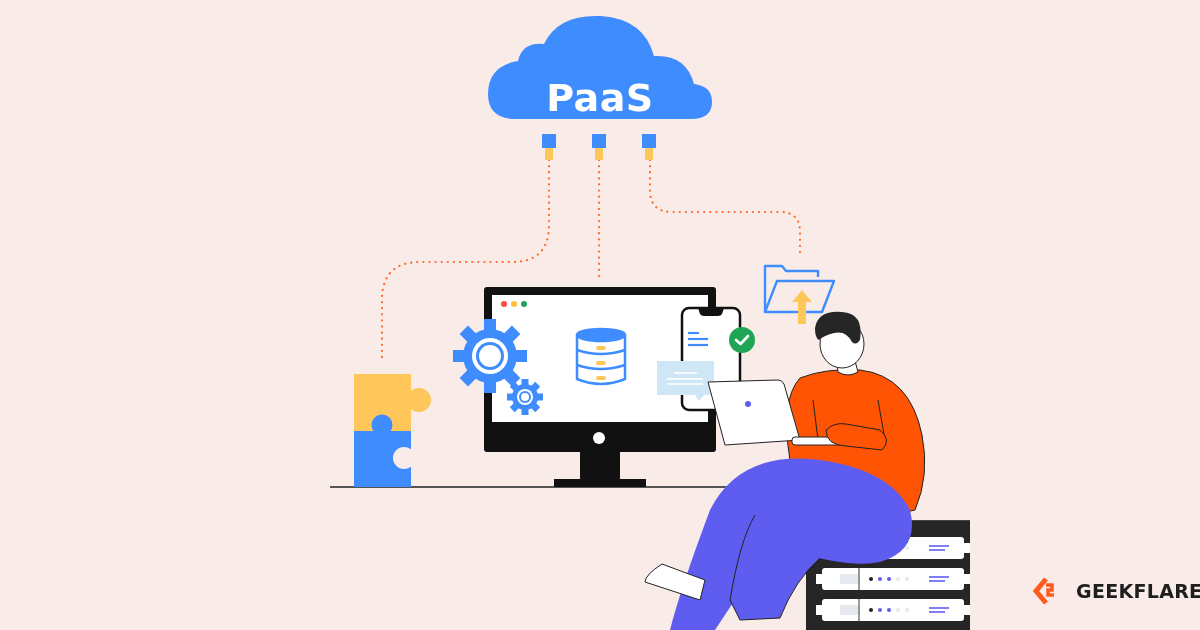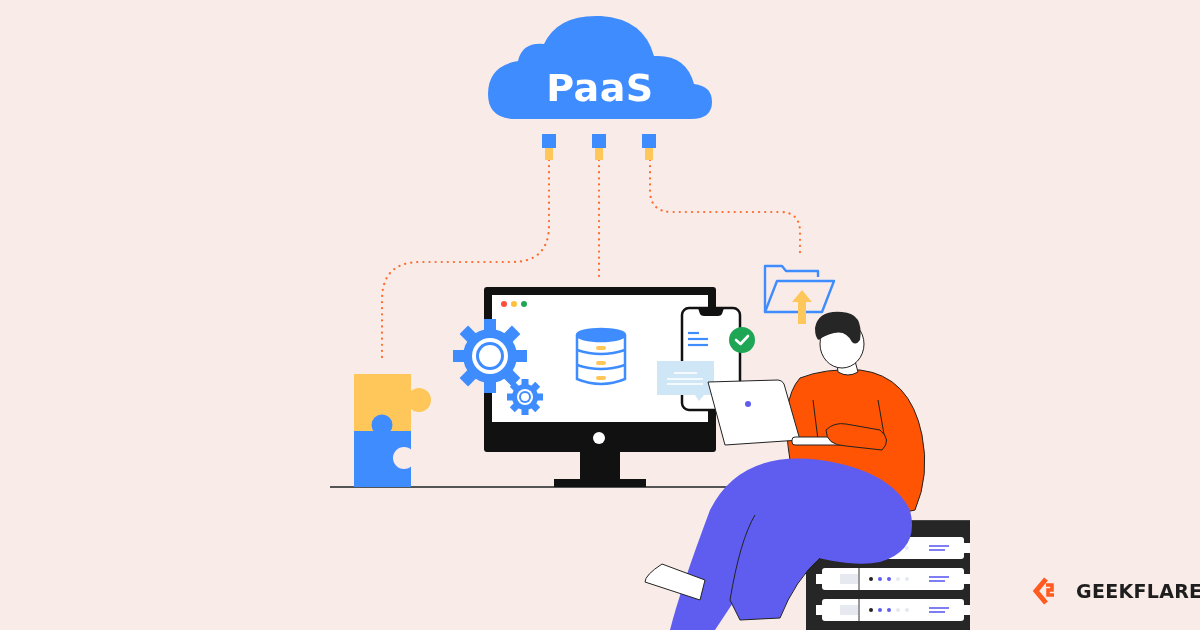--- a/index.html
+++ b/index.html
@@ -1,19 +1,19 @@
 <!DOCTYPE html>
 <html><head>
 <meta charset="utf-8">
 <style>
   html,body{margin:0;padding:0;}
   body{width:1200px;height:630px;overflow:hidden;background:#f9ece8;position:relative;font-family:"Liberation Sans",sans-serif;}
   .abs{position:absolute;}
   svg{display:block;}
-  .cloud-label{position:absolute;left:520px;top:66px;width:160px;text-align:center;color:#fff;font-family:"DejaVu Sans",sans-serif;font-weight:bold;font-size:38px;letter-spacing:0.5px;}
+  .cloud-label{position:absolute;left:520px;top:76px;width:160px;text-align:center;color:#fff;font-family:"DejaVu Sans",sans-serif;font-weight:bold;font-size:38px;letter-spacing:0.5px;}
   .brand{position:absolute;left:1032px;top:577px;display:flex;align-items:center;gap:16px;}
   .brand-text{font-family:"DejaVu Sans",sans-serif;font-weight:bold;font-size:19px;color:#1e1e1e;letter-spacing:0.3px;}
 </style>
 </head>
 <body>
 
 <svg class="abs" style="left:0;top:0;" width="1200" height="630">
   <g fill="none" stroke="#ff6a2b" stroke-width="2.2" stroke-dasharray="0.1 6" stroke-linecap="round">
     <path d="M549 160 L549 225 Q549 262 512 262 L420 262 Q382 262 382 300 L382 362"></path>
     <path d="M599 160 L599 278"></path>

